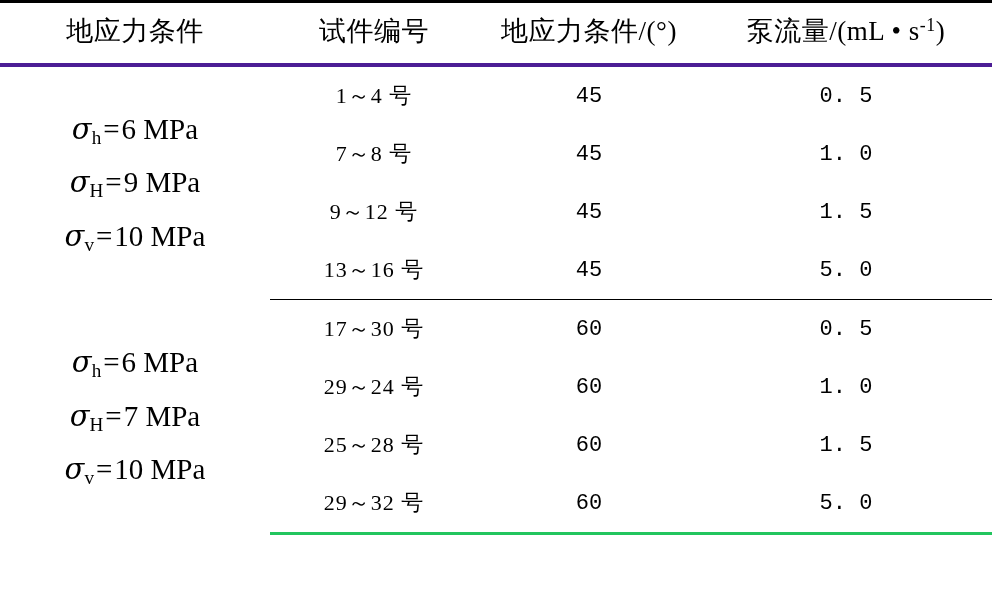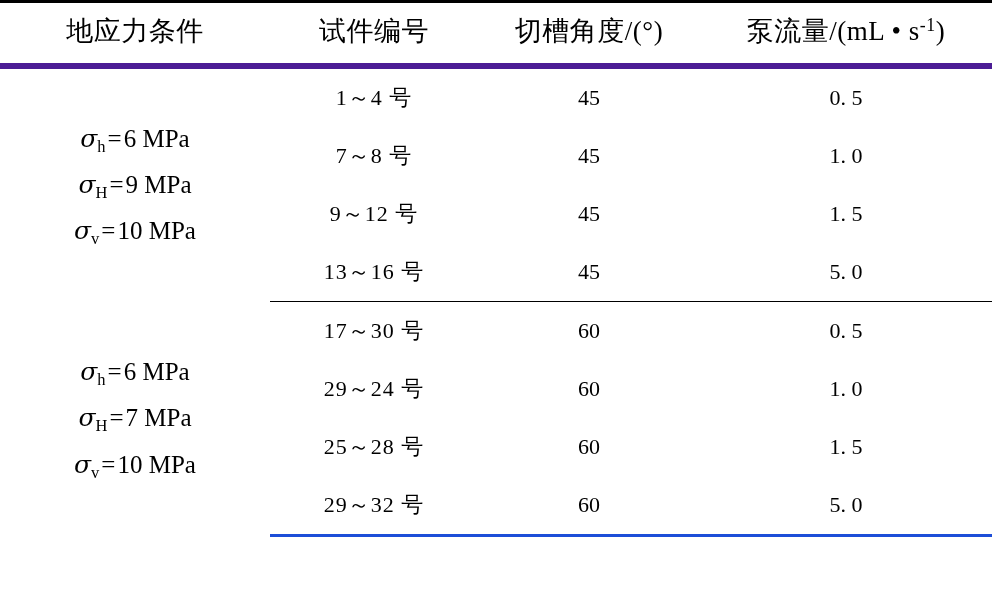--- a/index.html
+++ b/index.html
@@ -33,39 +33,39 @@
   thead th {
     font-weight: normal;
     font-size: 27px;
     padding: 10px 0 14px 0;
     text-align: center;
     vertical-align: bottom;
     letter-spacing: 0.5px;
   }
   thead tr {
     border-top: 3px solid #000;
-    border-bottom: 6px solid #4c1d95;
+    border-bottom: 4px solid #4c1d95;
   }
   tbody td {
     font-size: 22px;
     text-align: center;
     vertical-align: middle;
     padding: 0;
     height: 58px;
   }
   tbody tr.group-end td {
     border-bottom: 1.5px solid #000;
     text-align: center;
   }
   tbody tr.last-row td {
-    border-bottom: 3px solid #1d4ed8;
+    border-bottom: 3px solid #22c55e;
   }
   td.stress-cell {
     line-height: 1.85;
-    font-size: 25px;
+    font-size: 29px;
     padding: 6px 16px;
   }
   .stress-line {
     display: block;
     white-space: nowrap;
   }
   .sym {
     font-family: "DejaVu Serif", serif;
     font-style: italic;
   }
@@ -74,39 +74,39 @@
     vertical-align: -0.28em;
     font-style: normal;
     font-family: "Liberation Serif", serif;
   }
   .sup {
     font-size: 0.66em;
     vertical-align: 0.50em;
   }
   .eq { margin: 0 2px; }
   .unit-sp { letter-spacing: 0.5px; }
-  .num { font-family: Liberation Serif, serif; }
+  .num { font-family: Liberation Mono, monospace; }
   .spec { letter-spacing: 1px; }
 </style>
 </head>
 <body>
 
 <div class="table-wrap">
   <table class="data-table">
     <colgroup>
       <col class="c1">
         <col class="c2">
         <col class="c3">
         <col class="c4">
     </colgroup>
     <thead>
       <tr>
         <th>地应力条件</th>
         <th>试件编号</th>
-        <th>切槽角度/(°)</th>
+        <th>地应力条件/(°)</th>
         <th>
           <span>泵流量/(mL</span><span class="unit-sp"> • </span><span>s</span><span class="sup">-1</span><span>)</span>
         </th>
       </tr>
     </thead>
     <tbody>
 
       <tr>
         <td class="stress-cell" rowspan="4">
           <span class="stress-line">

